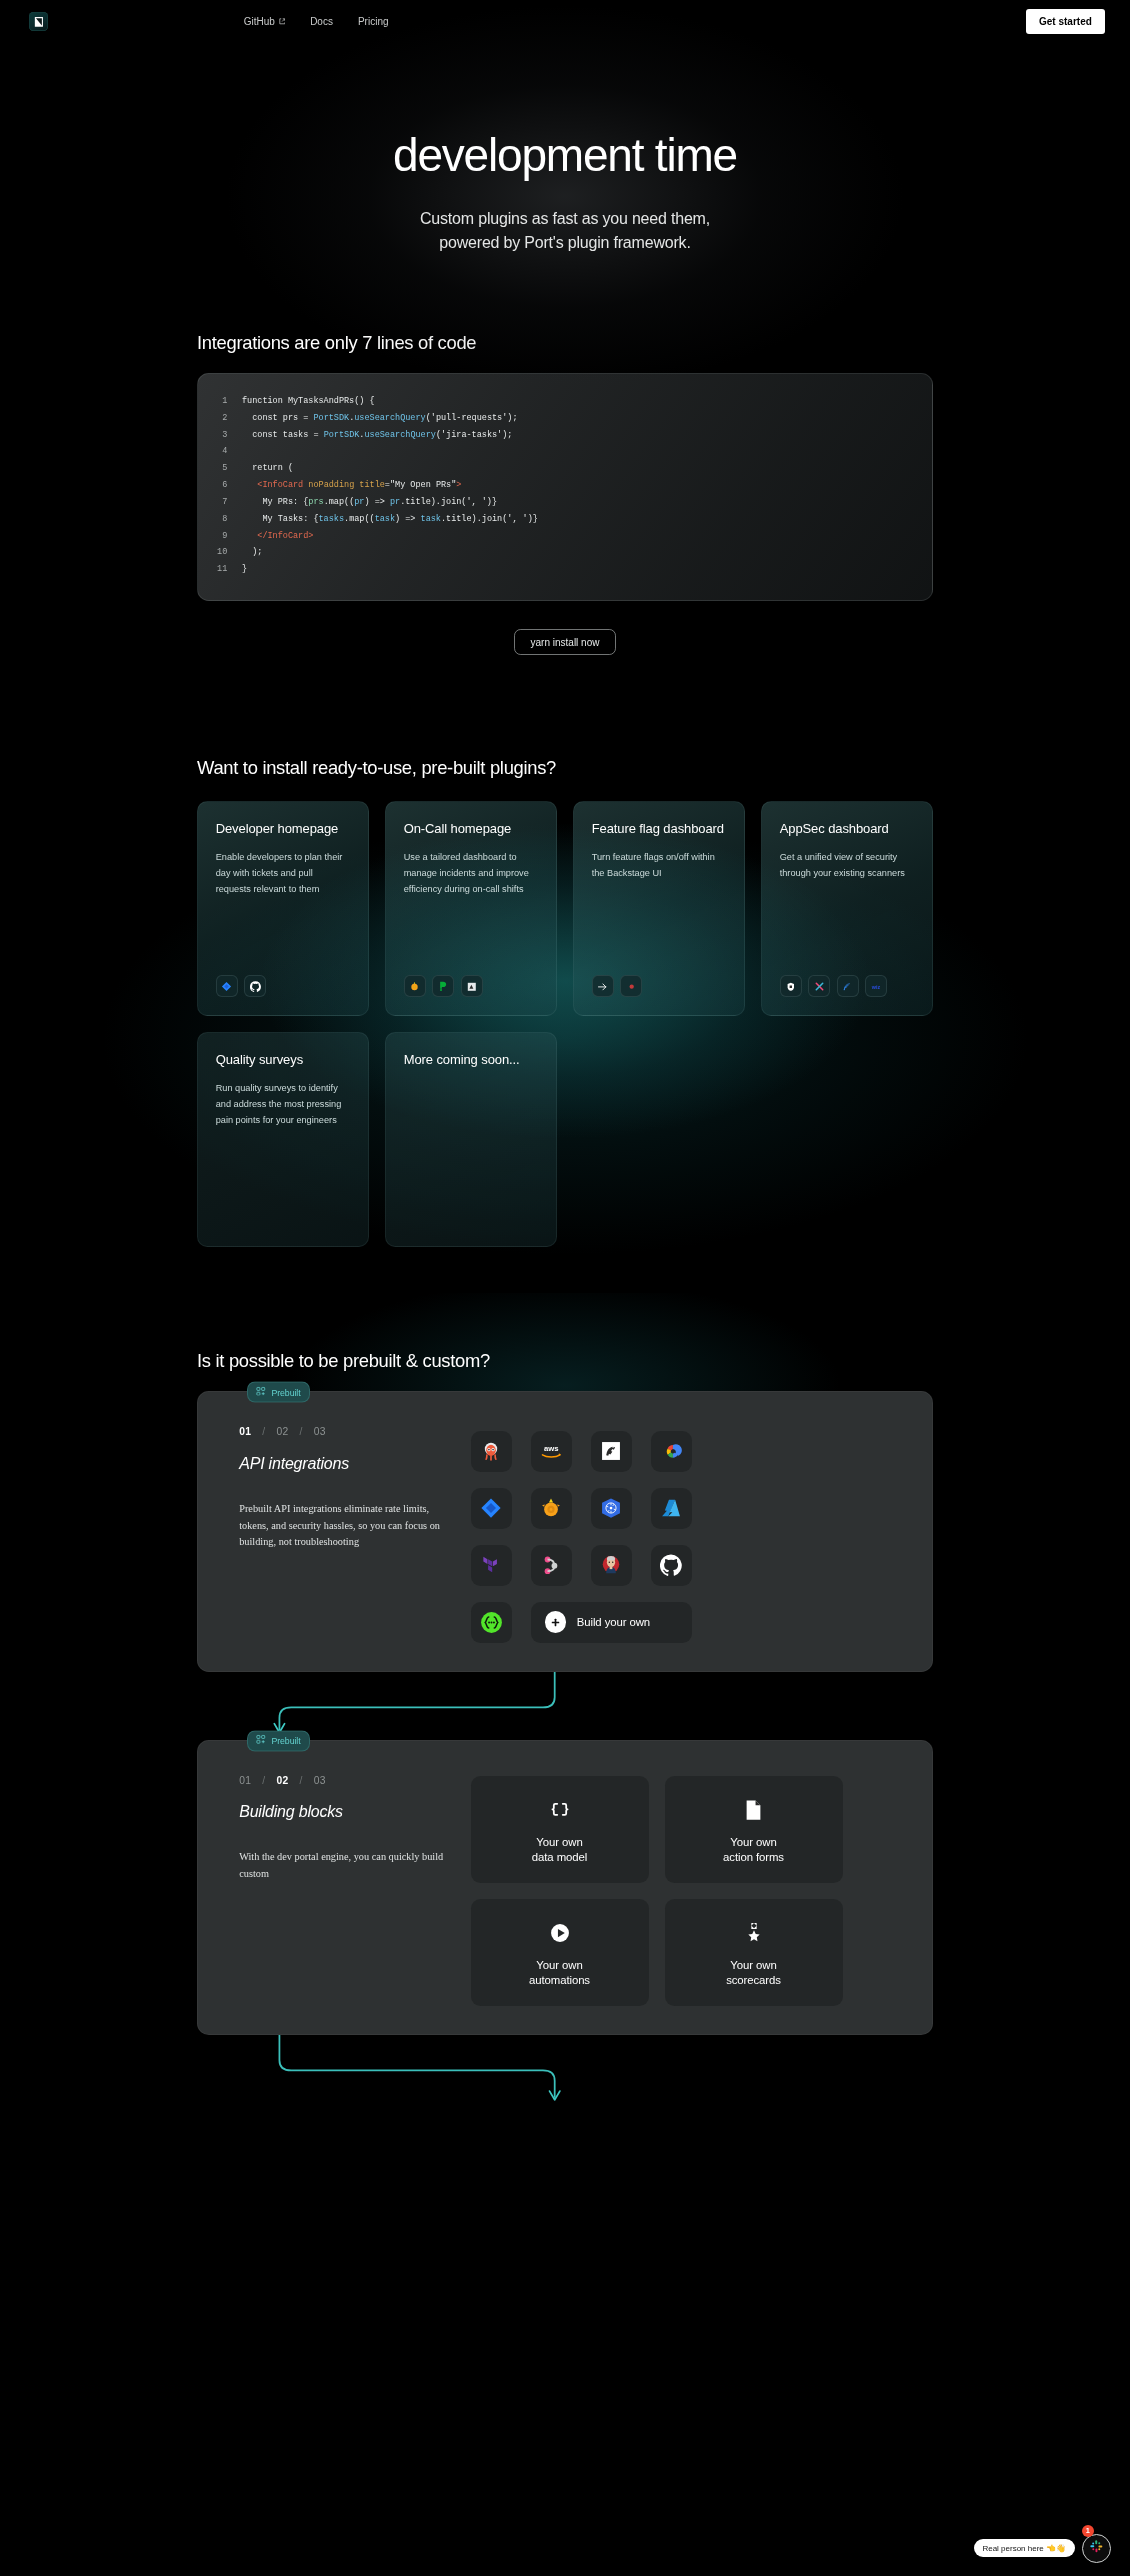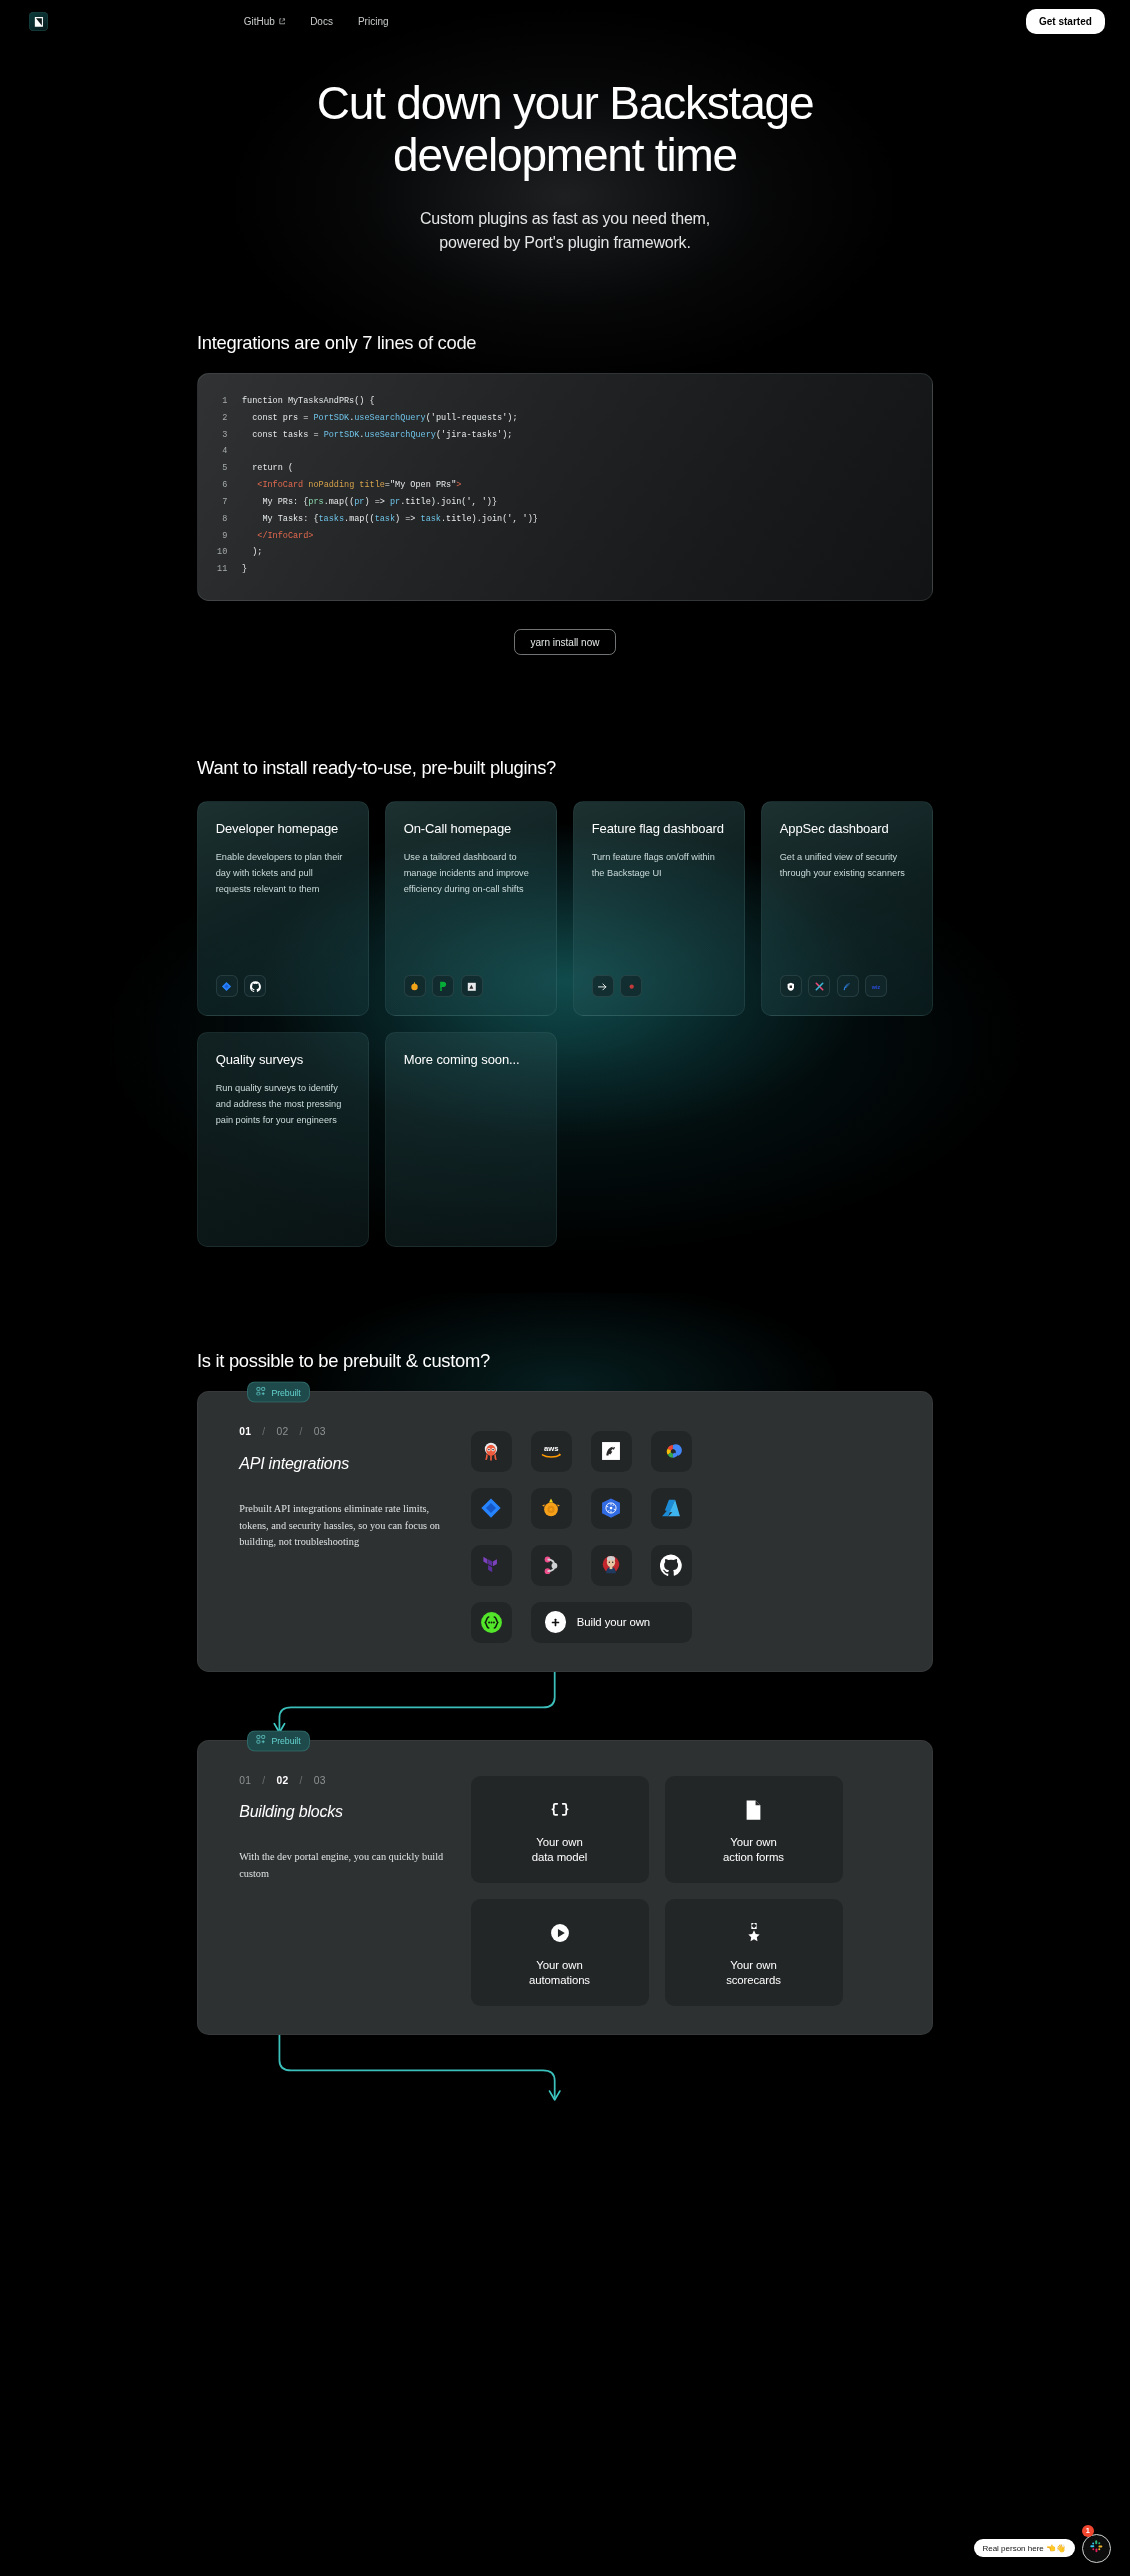--- a/index.html
+++ b/index.html
@@ -30,21 +30,21 @@
   }
   .logo-mark svg { display:block; }
   .nav-links { display:flex; align-items:center; gap:25px; margin-left:32px; }
   .nav-link {
     color:#c9cbcb; font-size:10px; text-decoration:none; display:flex;
     align-items:center; gap:3.7px; white-space:nowrap;
   }
   .ext-icon { display:inline-block; }
   .nav-spacer { flex:1; }
   .cta-btn {
-    background:#fff; color:#000; border:0; border-radius:10px;
+    background:#fff; color:#000; border:0; border-radius:3px;
     font-size:10px; font-weight:600; padding:6.6px 13.2px; cursor:pointer;
     font-family:inherit; white-space:nowrap;
   }
 
   
   .hero { text-align:center; padding-top: 34px; position:relative; z-index:5; }
   .hero-glow {
     position:absolute; top:-191px; left:50%; transform:translateX(-50%);
     width:1104px; height:662px; pointer-events:none; z-index:0;
     background: radial-gradient(ellipse 471px 265px at 50% 52%, rgba(90,95,100,0.33) 0%, rgba(40,44,48,0.16) 42%, rgba(0,0,0,0) 72%);
@@ -228,21 +228,21 @@
       <span>Pricing</span>
     </a>
   </div>
   <div class="nav-spacer"></div>
   <button class="cta-btn">Get started</button>
 </div>
 
 <div class="hero">
   <div class="hero-glow"></div>
   <h1>
-    <span>Cut down your Backstage</span><br>
+    <br>
     <span>development time</span>
   </h1>
   <div class="hero-sub">
     <span>Custom plugins as fast as you need them,</span><br>
     <span>powered by Port's plugin framework.</span>
   </div>
 </div>
 
 <div class="code-section">
   <div class="section-heading">Integrations are only 7 lines of code</div>

